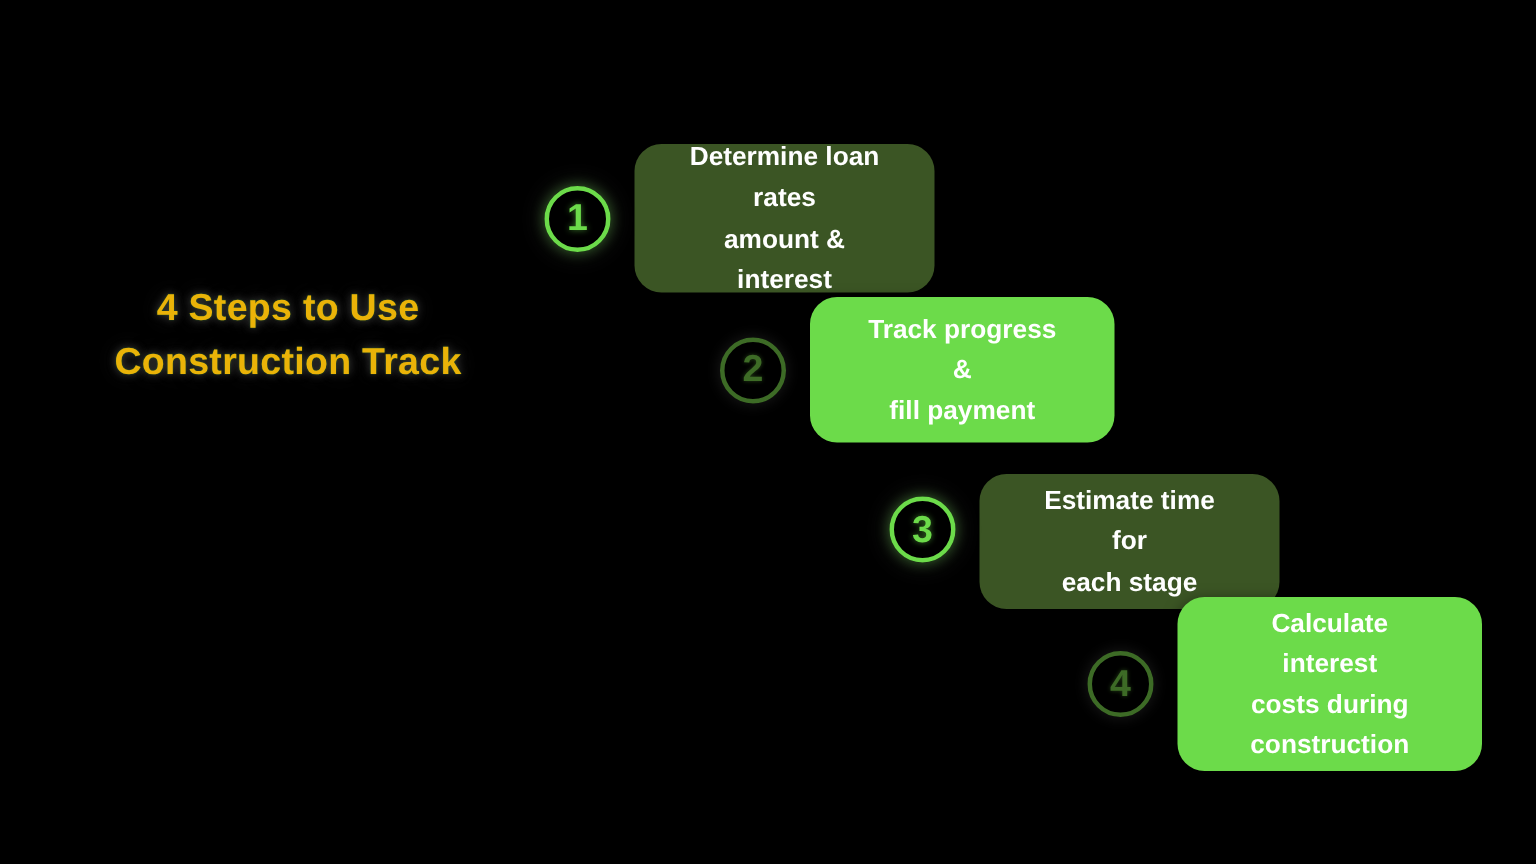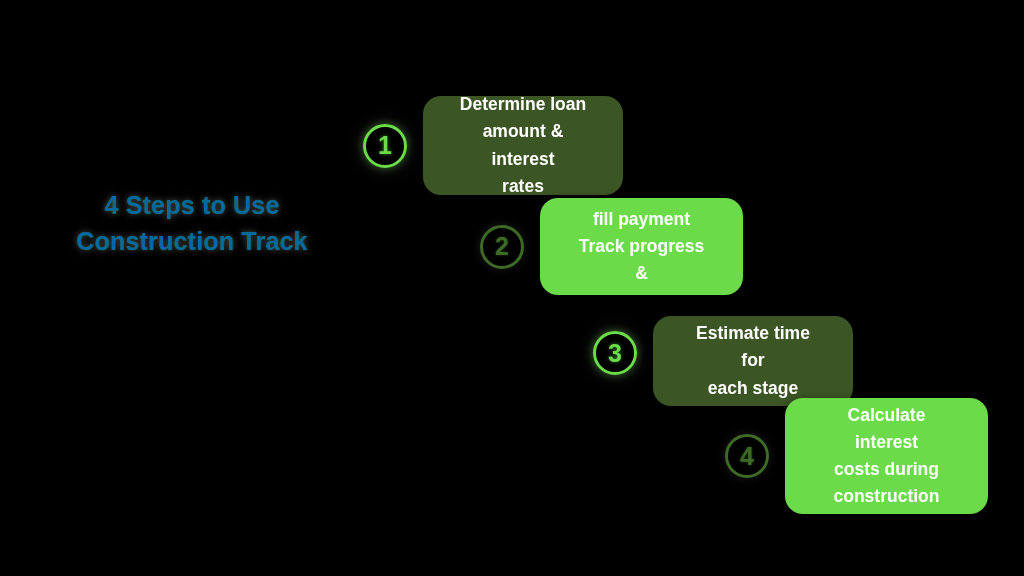--- a/index.html
+++ b/index.html
@@ -26,21 +26,21 @@
   #title-block {
     position: absolute;
     left: 46px;
     top: 188px;
     width: 292px;
     text-align: center;
     line-height: 1.42;
     font-size: 25px;
     font-weight: 700;
     letter-spacing: 0.2px;
-    color: #0369a1;
+    color: #eab308;
     text-shadow:
        0 0 1px #2f6b22,
        0 0 6px rgba(120,120,120,0.55),
        0 0 14px rgba(90,90,90,0.40),
        2px 2px 3px rgba(0,0,0,0.9);
   }
   #title-block .tline { display: block; white-space: nowrap; }
 
   
   .step-row {
@@ -122,32 +122,32 @@
   <div id="title-block">
     <span class="tline">4 Steps to Use</span>
     <span class="tline">Construction Track</span>
   </div>
 
   <div class="step-row" id="step-1">
     <div class="badge light">1</div>
     <div class="card dark">
       <div>
         <span>Determine loan</span>
+        <span>rates</span>
         <span>amount &amp; interest</span>
-        <span>rates</span>
       </div>
     </div>
   </div>
 
   <div class="step-row" id="step-2">
     <div class="badge dark">2</div>
     <div class="card light">
       <div>
+        <span>Track progress &amp;</span>
         <span>fill payment</span>
-        <span>Track progress &amp;</span>
       </div>
     </div>
   </div>
 
   <div class="step-row" id="step-3">
     <div class="badge light">3</div>
     <div class="card dark">
       <div>
         <span>Estimate time for</span>
         <span>each stage</span>

